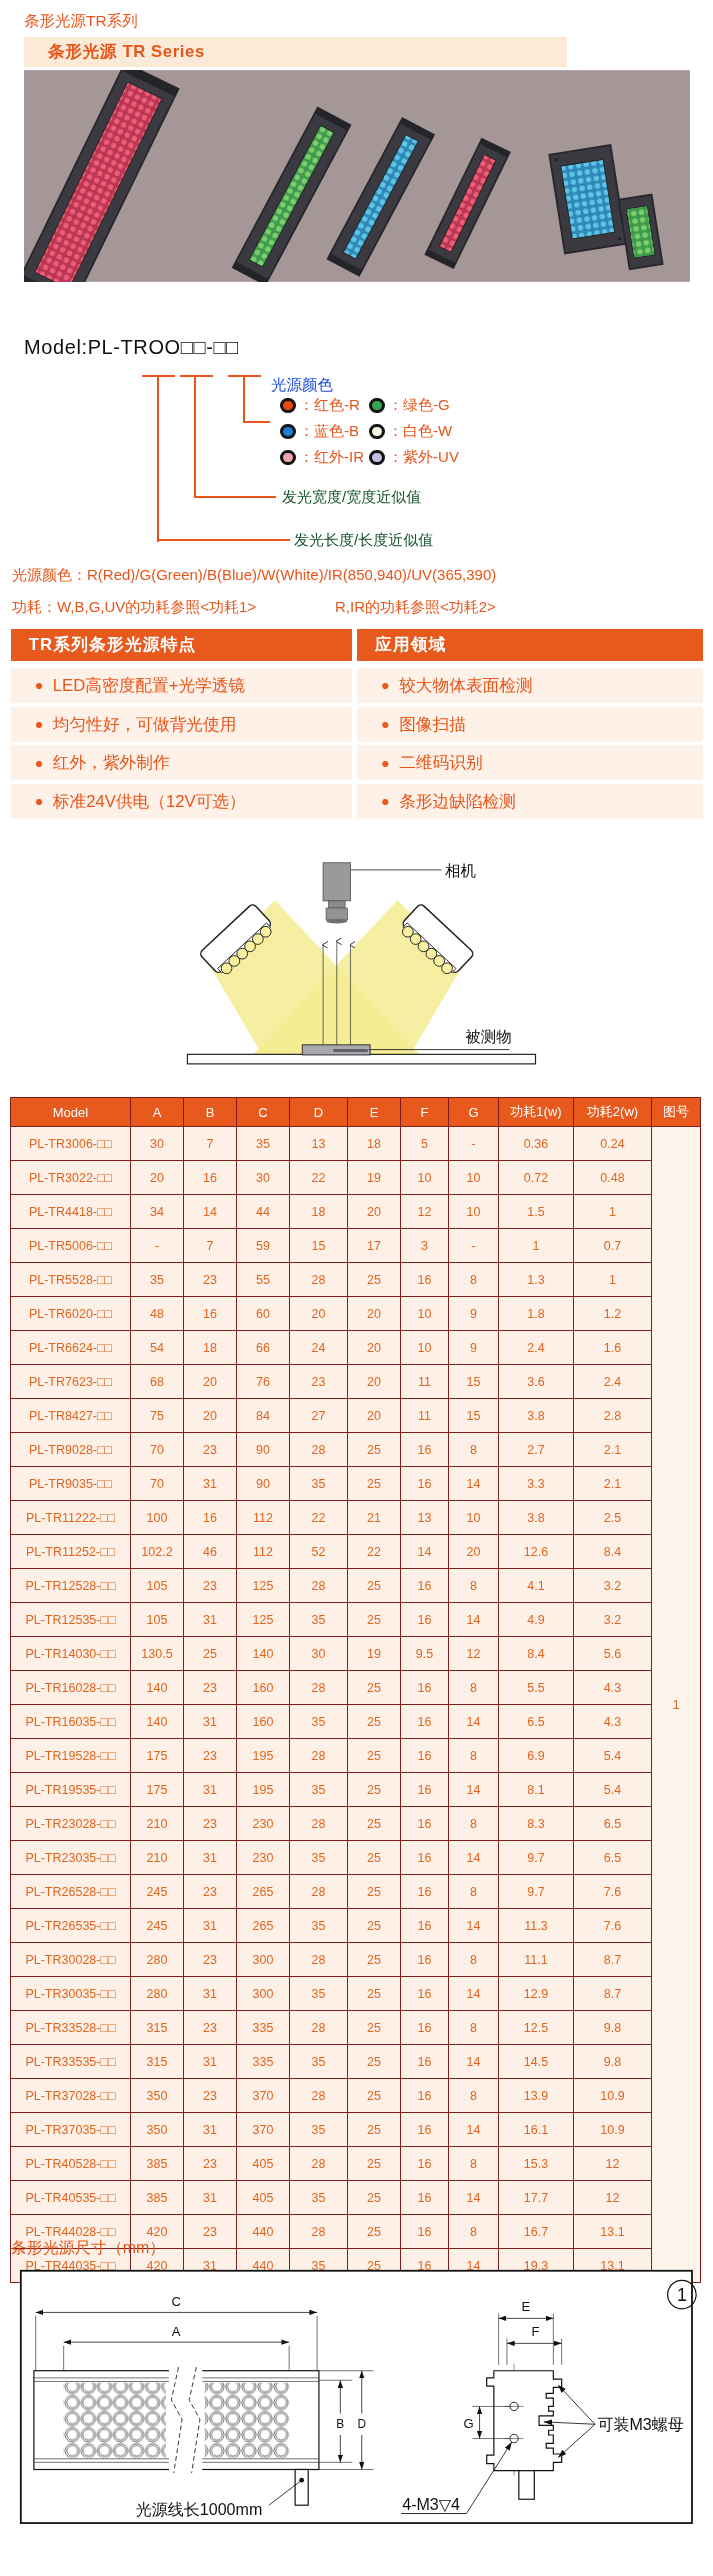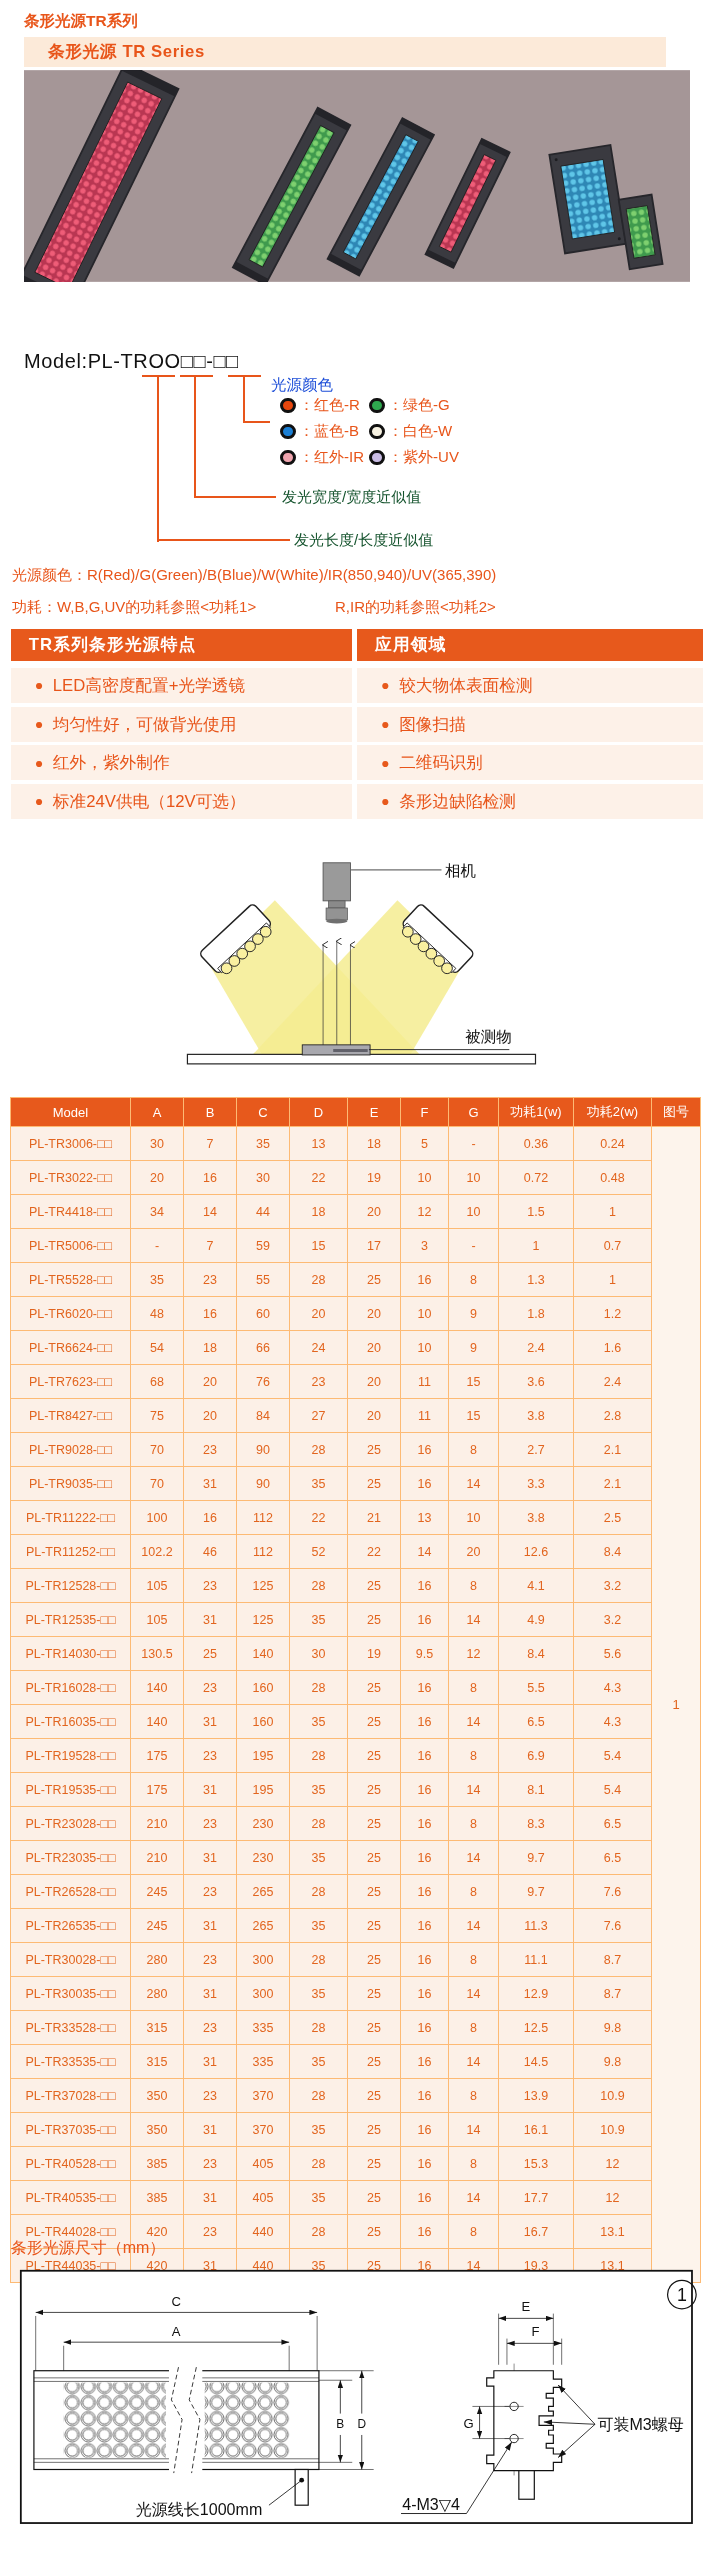--- a/index.html
+++ b/index.html
@@ -1,29 +1,29 @@
 <!DOCTYPE html>
 <html style="font-size:9.5px"><head>
 <meta charset="utf-8">
 <style>
   html,body{margin:0;padding:0;background:#ffffff;}
   #page{position:relative;width:714px;height:2576px;background:#ffffff;overflow:hidden;
         font-family:"Liberation Sans","DejaVu Sans",sans-serif;}
   .abs{position:absolute;}
   
-  .page-title{left:24px;top:10.7px;font-size:15.5px;font-weight:bold;color:#e8551a;}
-  .title-band{left:24px;top:37px;width:642px;height:30px;background:#fcead9;}
+  .page-title{left:24px;top:10.7px;font-size:15.5px;font-weight:normal;color:#e8551a;}
+  .title-band{left:24px;top:37px;width:543px;height:30px;background:#fcead9;}
   .title-band .t{position:absolute;left:24px;top:0;line-height:30px;font-size:16.7px;color:#e8551a;font-weight:bold;letter-spacing:0.6px;}
   
   .product-img{left:24px;top:70px;width:666px;height:212px;}
   
   .section-band{left:24px;top:297px;width:666px;height:27px;background:#fcead9;}
   .section-band .t{position:absolute;left:24px;top:0;line-height:27px;font-size:16px;color:#e8551a;font-weight:bold;}
   
-  .model-line{left:24px;top:350px;font-size:20px;color:#111;letter-spacing:0.6px;}
+  .model-line{left:24px;top:336px;font-size:20px;color:#111;letter-spacing:0.6px;}
   .uline{background:#e8551a;height:2.4px;}
   .vline{background:#e8551a;width:2.4px;}
   .hline{background:#e8551a;height:2.4px;}
   .callout{font-size:15px;color:#14532d;white-space:nowrap;}
   
   .legend-title{left:271px;top:375px;font-size:15.5px;color:#1d4ed8;}
   .legend-grid{left:280px;top:397px;width:226px;display:grid;grid-template-columns:89px auto;row-gap:9.5px;}
   .legend-item{display:flex;align-items:center;height:16.7px;}
   .dot{width:9.5px;height:9.5px;border:3px solid #111;border-radius:50%;display:inline-block;margin-right:3.6px;flex:none;}
   .legend-label{font-size:15px;color:#e8551a;white-space:nowrap;}
@@ -32,21 +32,21 @@
   .note2b{position:absolute;left:323px;top:0;}
   
   .feat-col{width:341px;}
   .feat-head{height:32px;background:#e7591c;color:#fff;font-size:16.7px;line-height:32px;padding-left:18px;box-sizing:border-box;font-weight:bold;letter-spacing:1.2px;}
   .feat-item{height:35px;background:#fdf1e8;margin-top:3.6px;display:flex;align-items:center;padding-left:24px;box-sizing:border-box;
              font-size:16.7px;color:#e8551a;}
   .feat-item:first-of-type{margin-top:7.1px;}
   .bullet{color:#e7591c;font-size:14.3px;margin-right:9.5px;line-height:1;}
   
   .spec-table{left:10px;top:1097px;}
-  table{border-collapse:separate;border-spacing:1.2px;background:#fdba74;}
+  table{border-collapse:separate;border-spacing:1.2px;background:#7f1d1d;}
   th{background:#e7591c;color:#ffffff;font-size:13px;font-weight:normal;height:26px;text-align:center;}
   td{background:#fcf0e7;color:#e2651f;font-size:12.5px;height:31px;text-align:center;}
   td.fig-cell{background:#fdf4ec;font-size:13px;}
   
   .dims-heading{left:10.7px;top:2238px;font-size:16px;color:#e8551a;}
   svg text{font-family:"Liberation Sans","DejaVu Sans",sans-serif;}
 </style>
 </head>
 <body>
 

